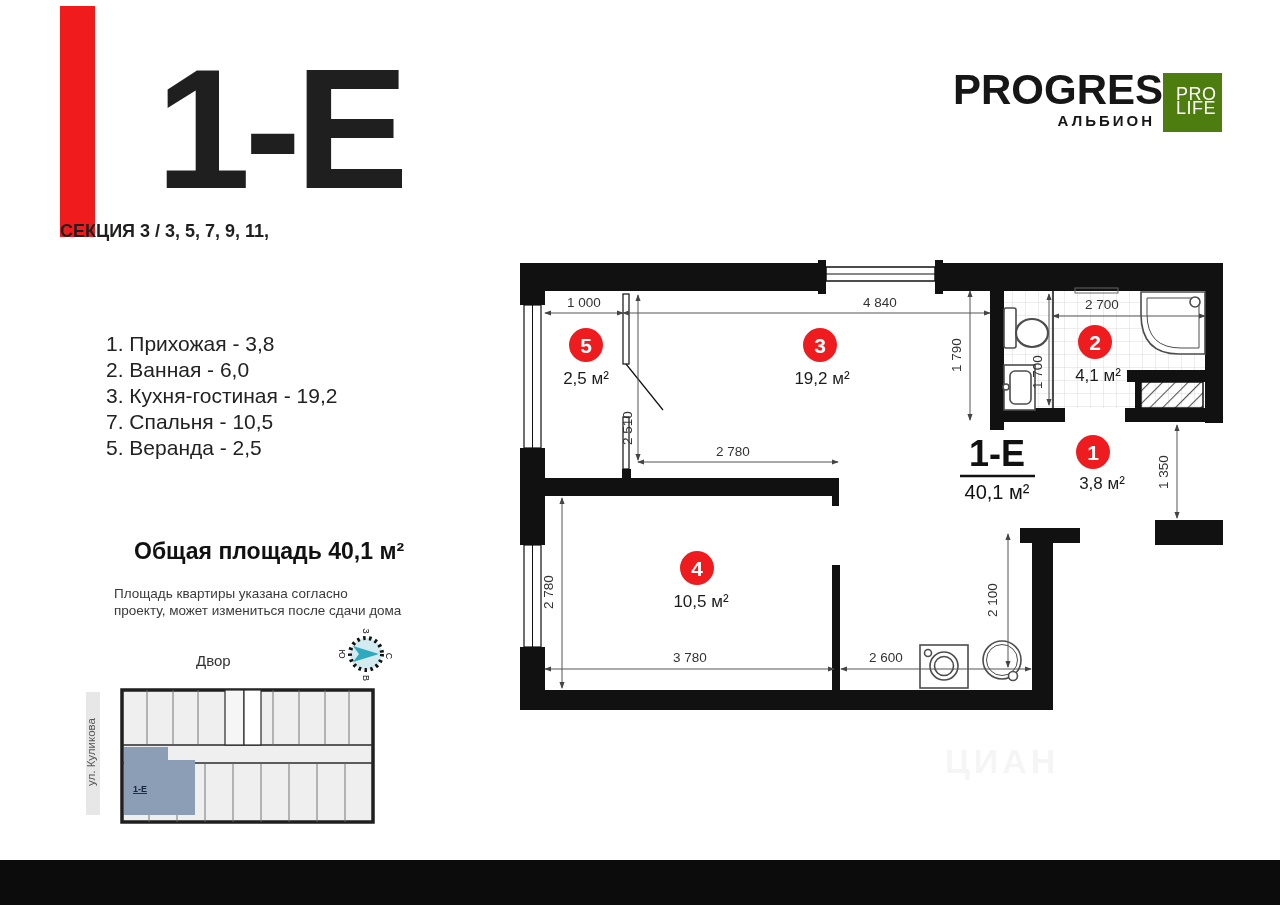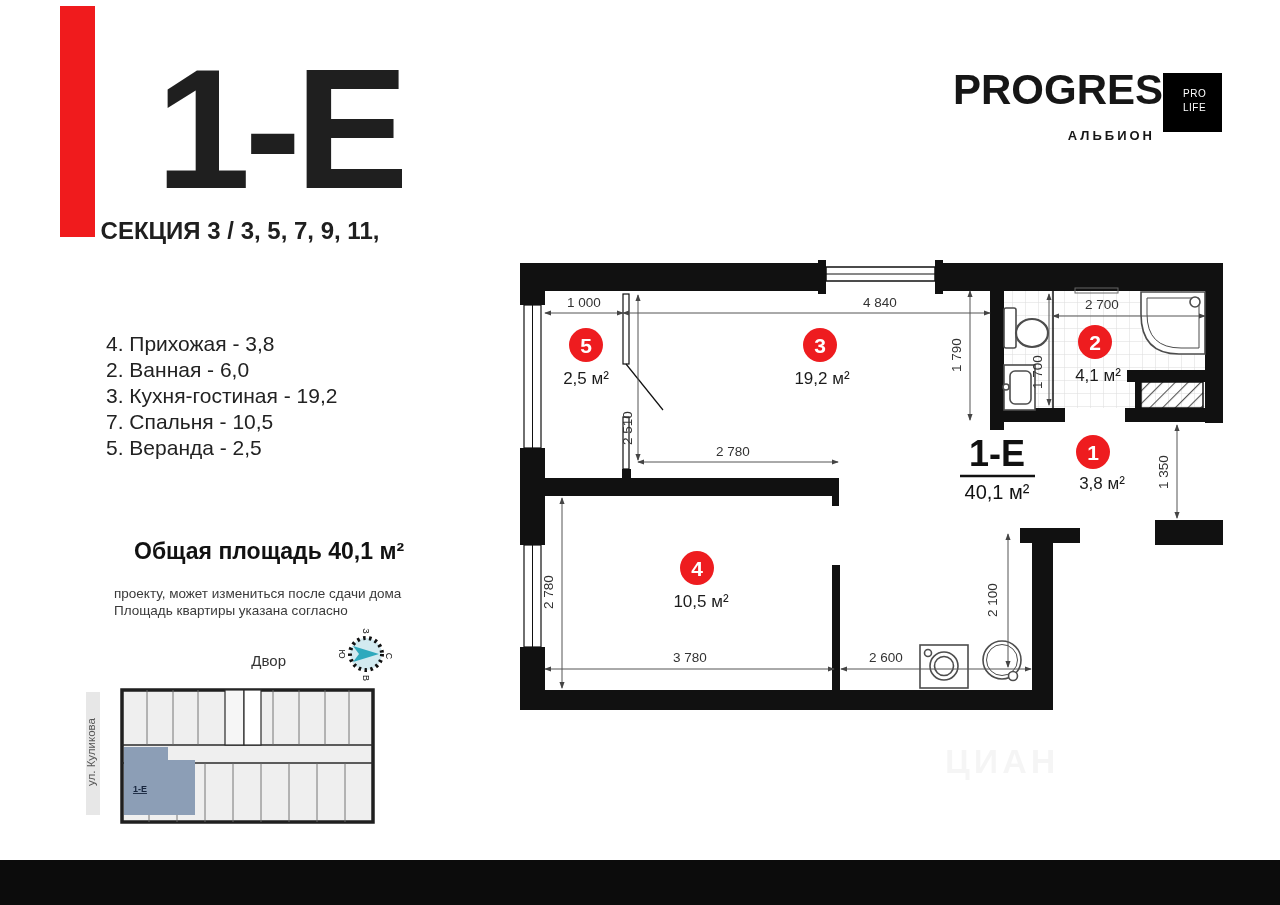--- a/index.html
+++ b/index.html
@@ -2,61 +2,61 @@
 <html><head>
 <meta charset="utf-8">
 <style>
   html,body{margin:0;padding:0;background:#fff;}
   body{width:1280px;height:905px;position:relative;overflow:hidden;
        font-family:"Liberation Sans","DejaVu Sans",sans-serif;color:#1f1f1f;}
   .abs{position:absolute;}
   .red-bar{left:60px;top:6px;width:35px;height:231px;background:#f01b1d;}
   .unit-title{left:156px;top:44px;font-size:170px;font-weight:bold;line-height:1;
               letter-spacing:-6px;color:#1f1f1f;}
-  .section{left:60px;top:219px;width:360px;text-align:center;font-size:24px;
+  .section{left:60px;top:219px;width:360px;text-align:left;font-size:18px;
            font-weight:bold;line-height:24px;color:#1f1f1f;}
   .rooms{left:106px;top:331px;font-size:21px;line-height:26px;color:#222;}
   .total{left:134px;top:538px;font-size:23px;font-weight:bold;color:#111;}
   .disc{left:114px;top:585px;font-size:13.5px;line-height:17px;color:#3a3a3a;}
-  .court{left:196px;top:652px;width:90px;text-align:right;font-size:15px;color:#333;}
+  .court{left:196px;top:652px;width:90px;text-align:left;font-size:15px;color:#333;}
   .logo-wrap{left:953px;top:70px;width:202px;}
   .logo-brand{font-size:42px;font-weight:bold;letter-spacing:0;color:#161616;line-height:40px;}
-  .logo-sub{text-align:right;font-size:13px;font-weight:bold;letter-spacing:3px;color:#161616;margin-top:18px;}
-  .badge{left:1163px;top:73px;width:59px;height:59px;background:#000000;color:#fff;
-         font-size:10px;line-height:14px;padding:14px 0 0 20px;box-sizing:border-box;letter-spacing:.5px;}
+  .logo-sub{text-align:right;font-size:15px;font-weight:bold;letter-spacing:3px;color:#161616;margin-top:2px;}
+  .badge{left:1163px;top:73px;width:59px;height:59px;background:#4d7c0f;color:#fff;
+         font-size:18px;line-height:14px;padding:14px 0 0 13px;box-sizing:border-box;letter-spacing:.5px;}
   .bottom-bar{left:0;top:860px;width:1280px;height:45px;background:#0c0c0c;}
   .watermark{left:945px;top:742px;font-size:34px;font-weight:bold;color:#000;opacity:.035;letter-spacing:4px;}
   svg text{font-family:"Liberation Sans","DejaVu Sans",sans-serif;}
   .dimtxt{font-size:13.5px;fill:#333;}
   .areatxt{font-size:17px;fill:#1c1c1c;}
   .marknum{font-size:21px;font-weight:bold;fill:#fff;}
   .plantitle{font-size:36px;font-weight:bold;fill:#111;}
   .planarea{font-size:20px;fill:#111;}
 </style>
 </head>
 <body>
 
 <div class="abs red-bar"></div>
 <div class="abs unit-title">1-Е</div>
 <div class="abs section">
   <div>СЕКЦИЯ 3 / 3, 5, 7, 9, 11,</div>
 </div>
 
 <div class="abs rooms">
-  <div>4.  Прихожая - 3,8</div>
+  <div>1.  Прихожая - 3,8</div>
   <div>2. Ванная - 6,0</div>
   <div>3. Кухня-гостиная - 19,2</div>
   <div>7. Спальня - 10,5</div>
   <div>5. Веранда - 2,5</div>
 </div>
 
 <div class="abs total">Общая площадь 40,1 м²</div>
 <div class="abs disc">
+  <div>Площадь квартиры указана согласно</div>
   <div>проекту, может измениться после сдачи дома</div>
-  <div>Площадь квартиры указана согласно</div>
 </div>
 
 <div class="abs court">Двор</div>
 
 <svg class="abs" style="left:338px;top:626px" width="56" height="56" viewBox="0 0 56 56">
   <circle cx="28" cy="28" r="16" fill="#d2eaf0" stroke="#111" stroke-width="4" stroke-dasharray="2.5 3.5"></circle>
   <polygon points="15,20 41,28 15,36 21,28" fill="#2fa9bd"></polygon>
   <text x="28" y="8" font-size="9" fill="#111" text-anchor="middle" transform="rotate(90 28 5)">З</text>
   <text x="53" y="31" font-size="9" fill="#111" text-anchor="middle" transform="rotate(90 51 28)">С</text>
   <text x="28" y="55" font-size="9" fill="#111" text-anchor="middle" transform="rotate(90 28 52)">В</text>

